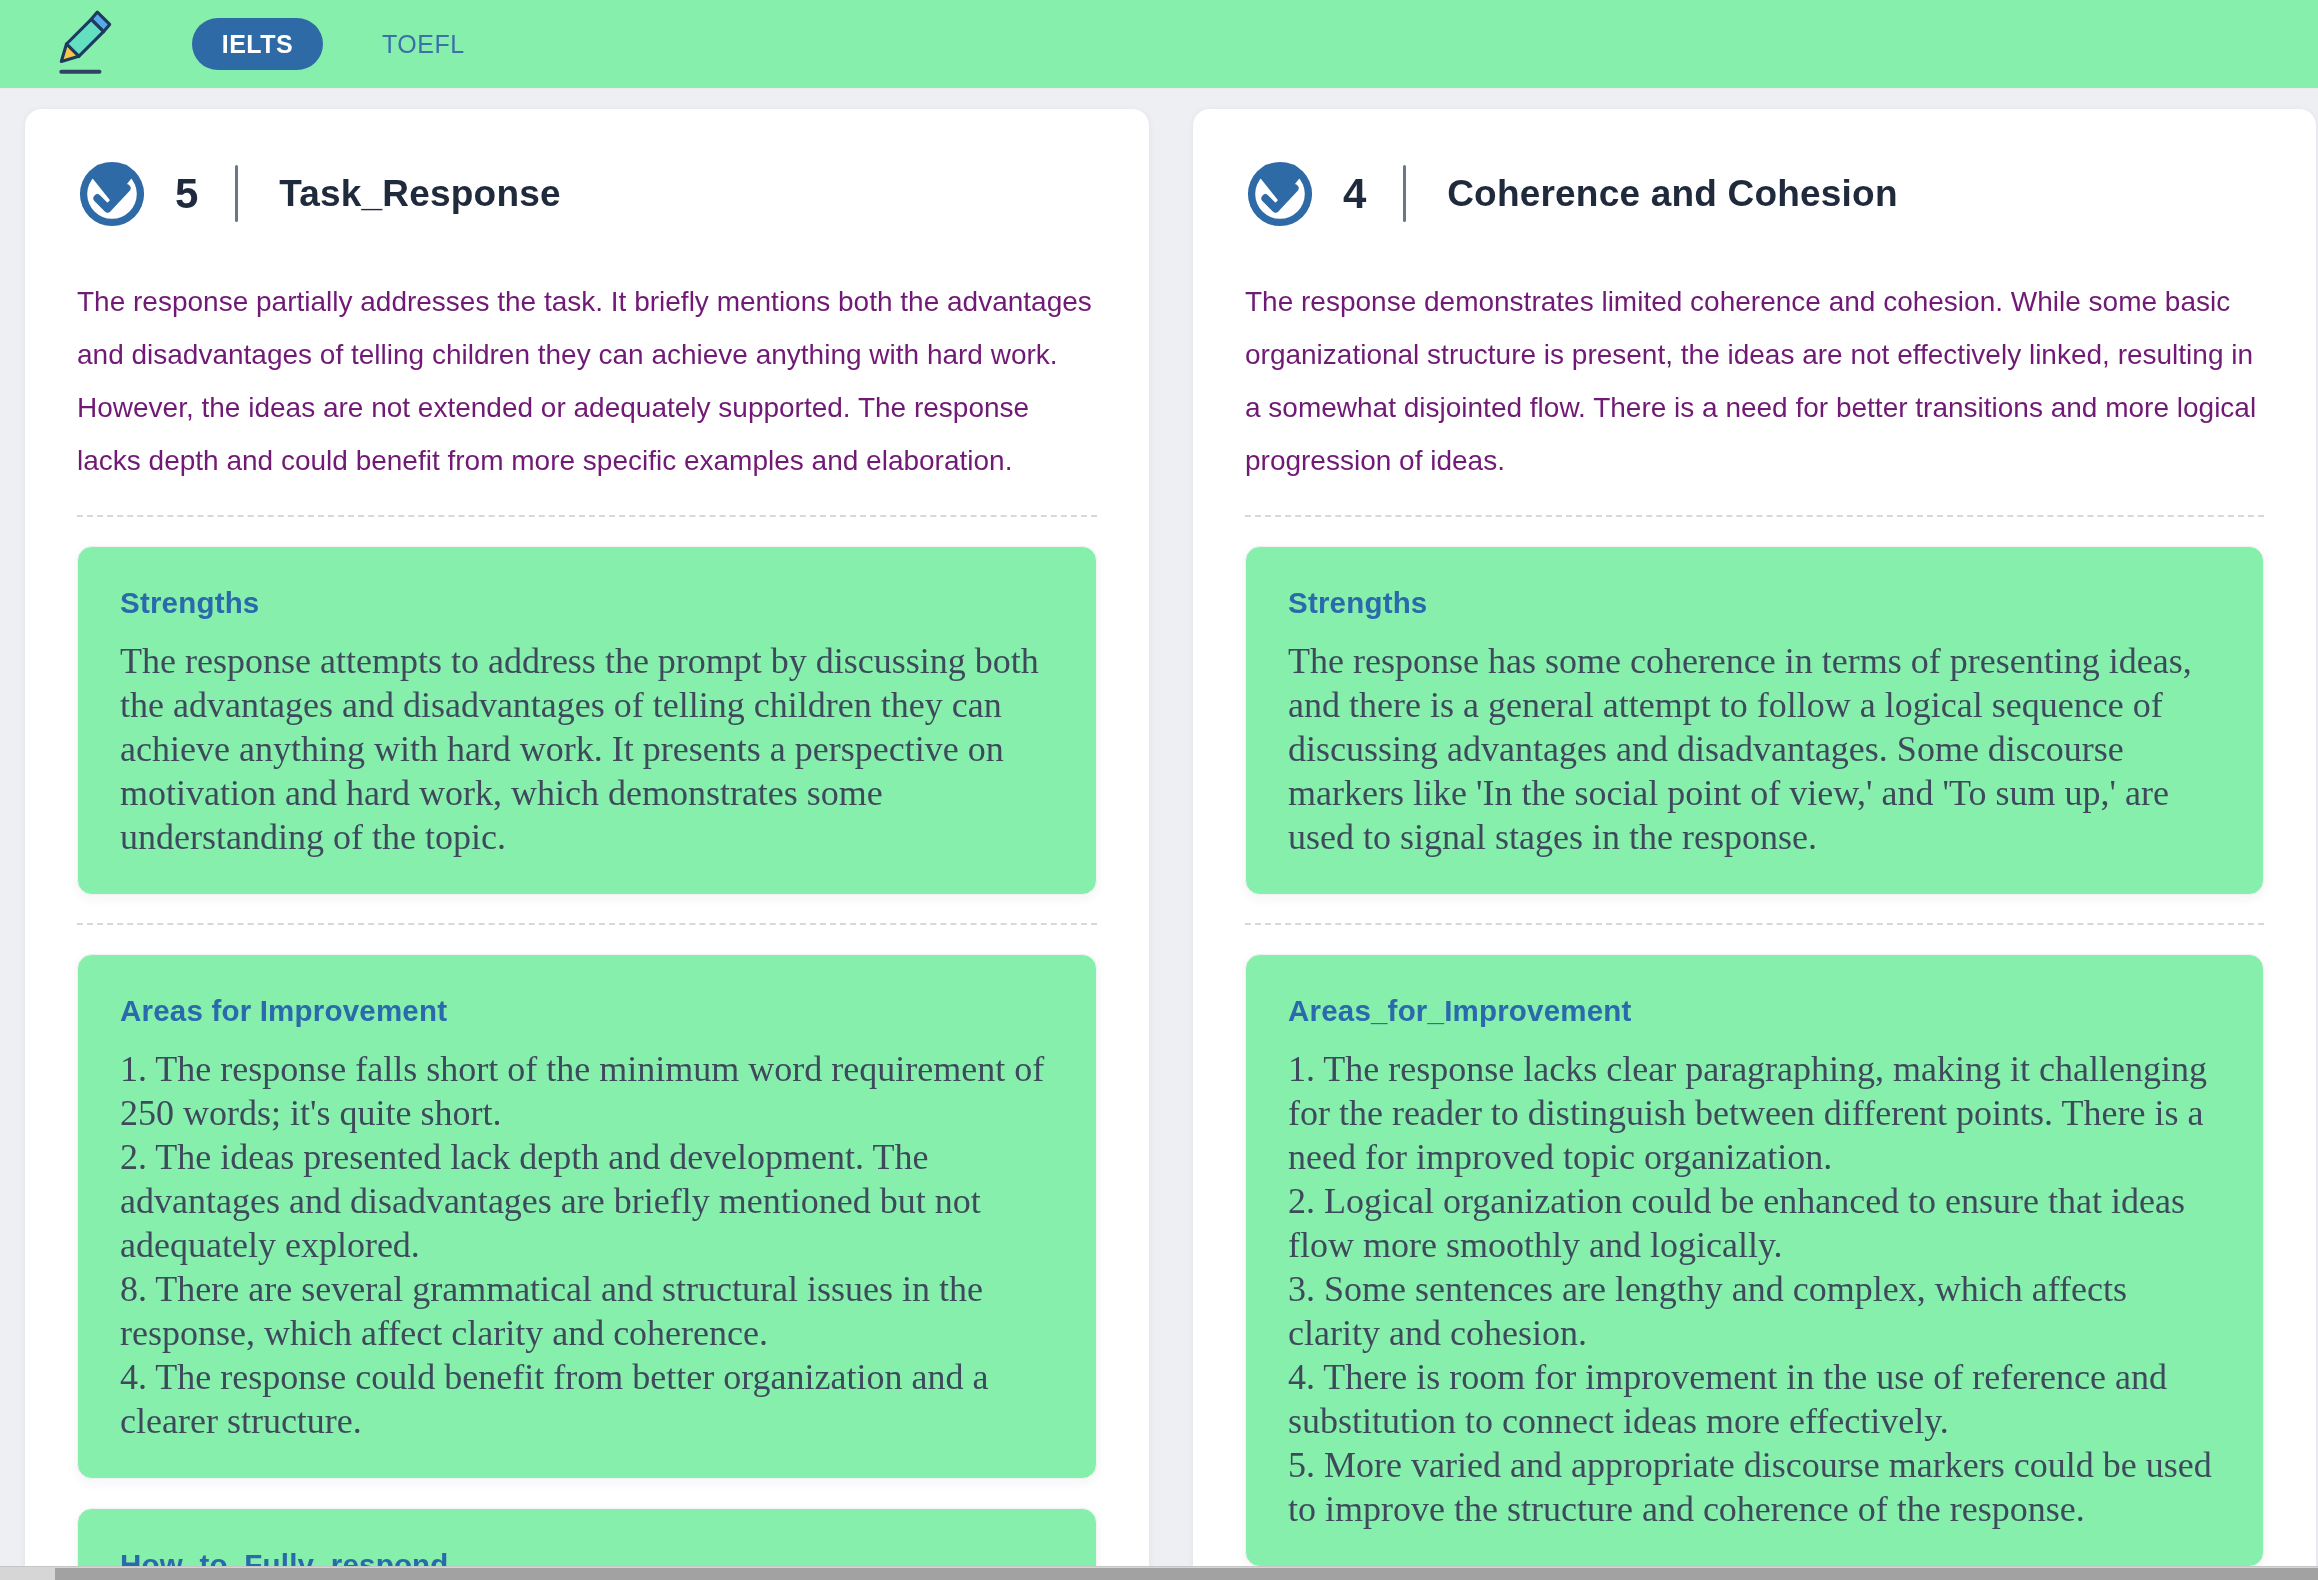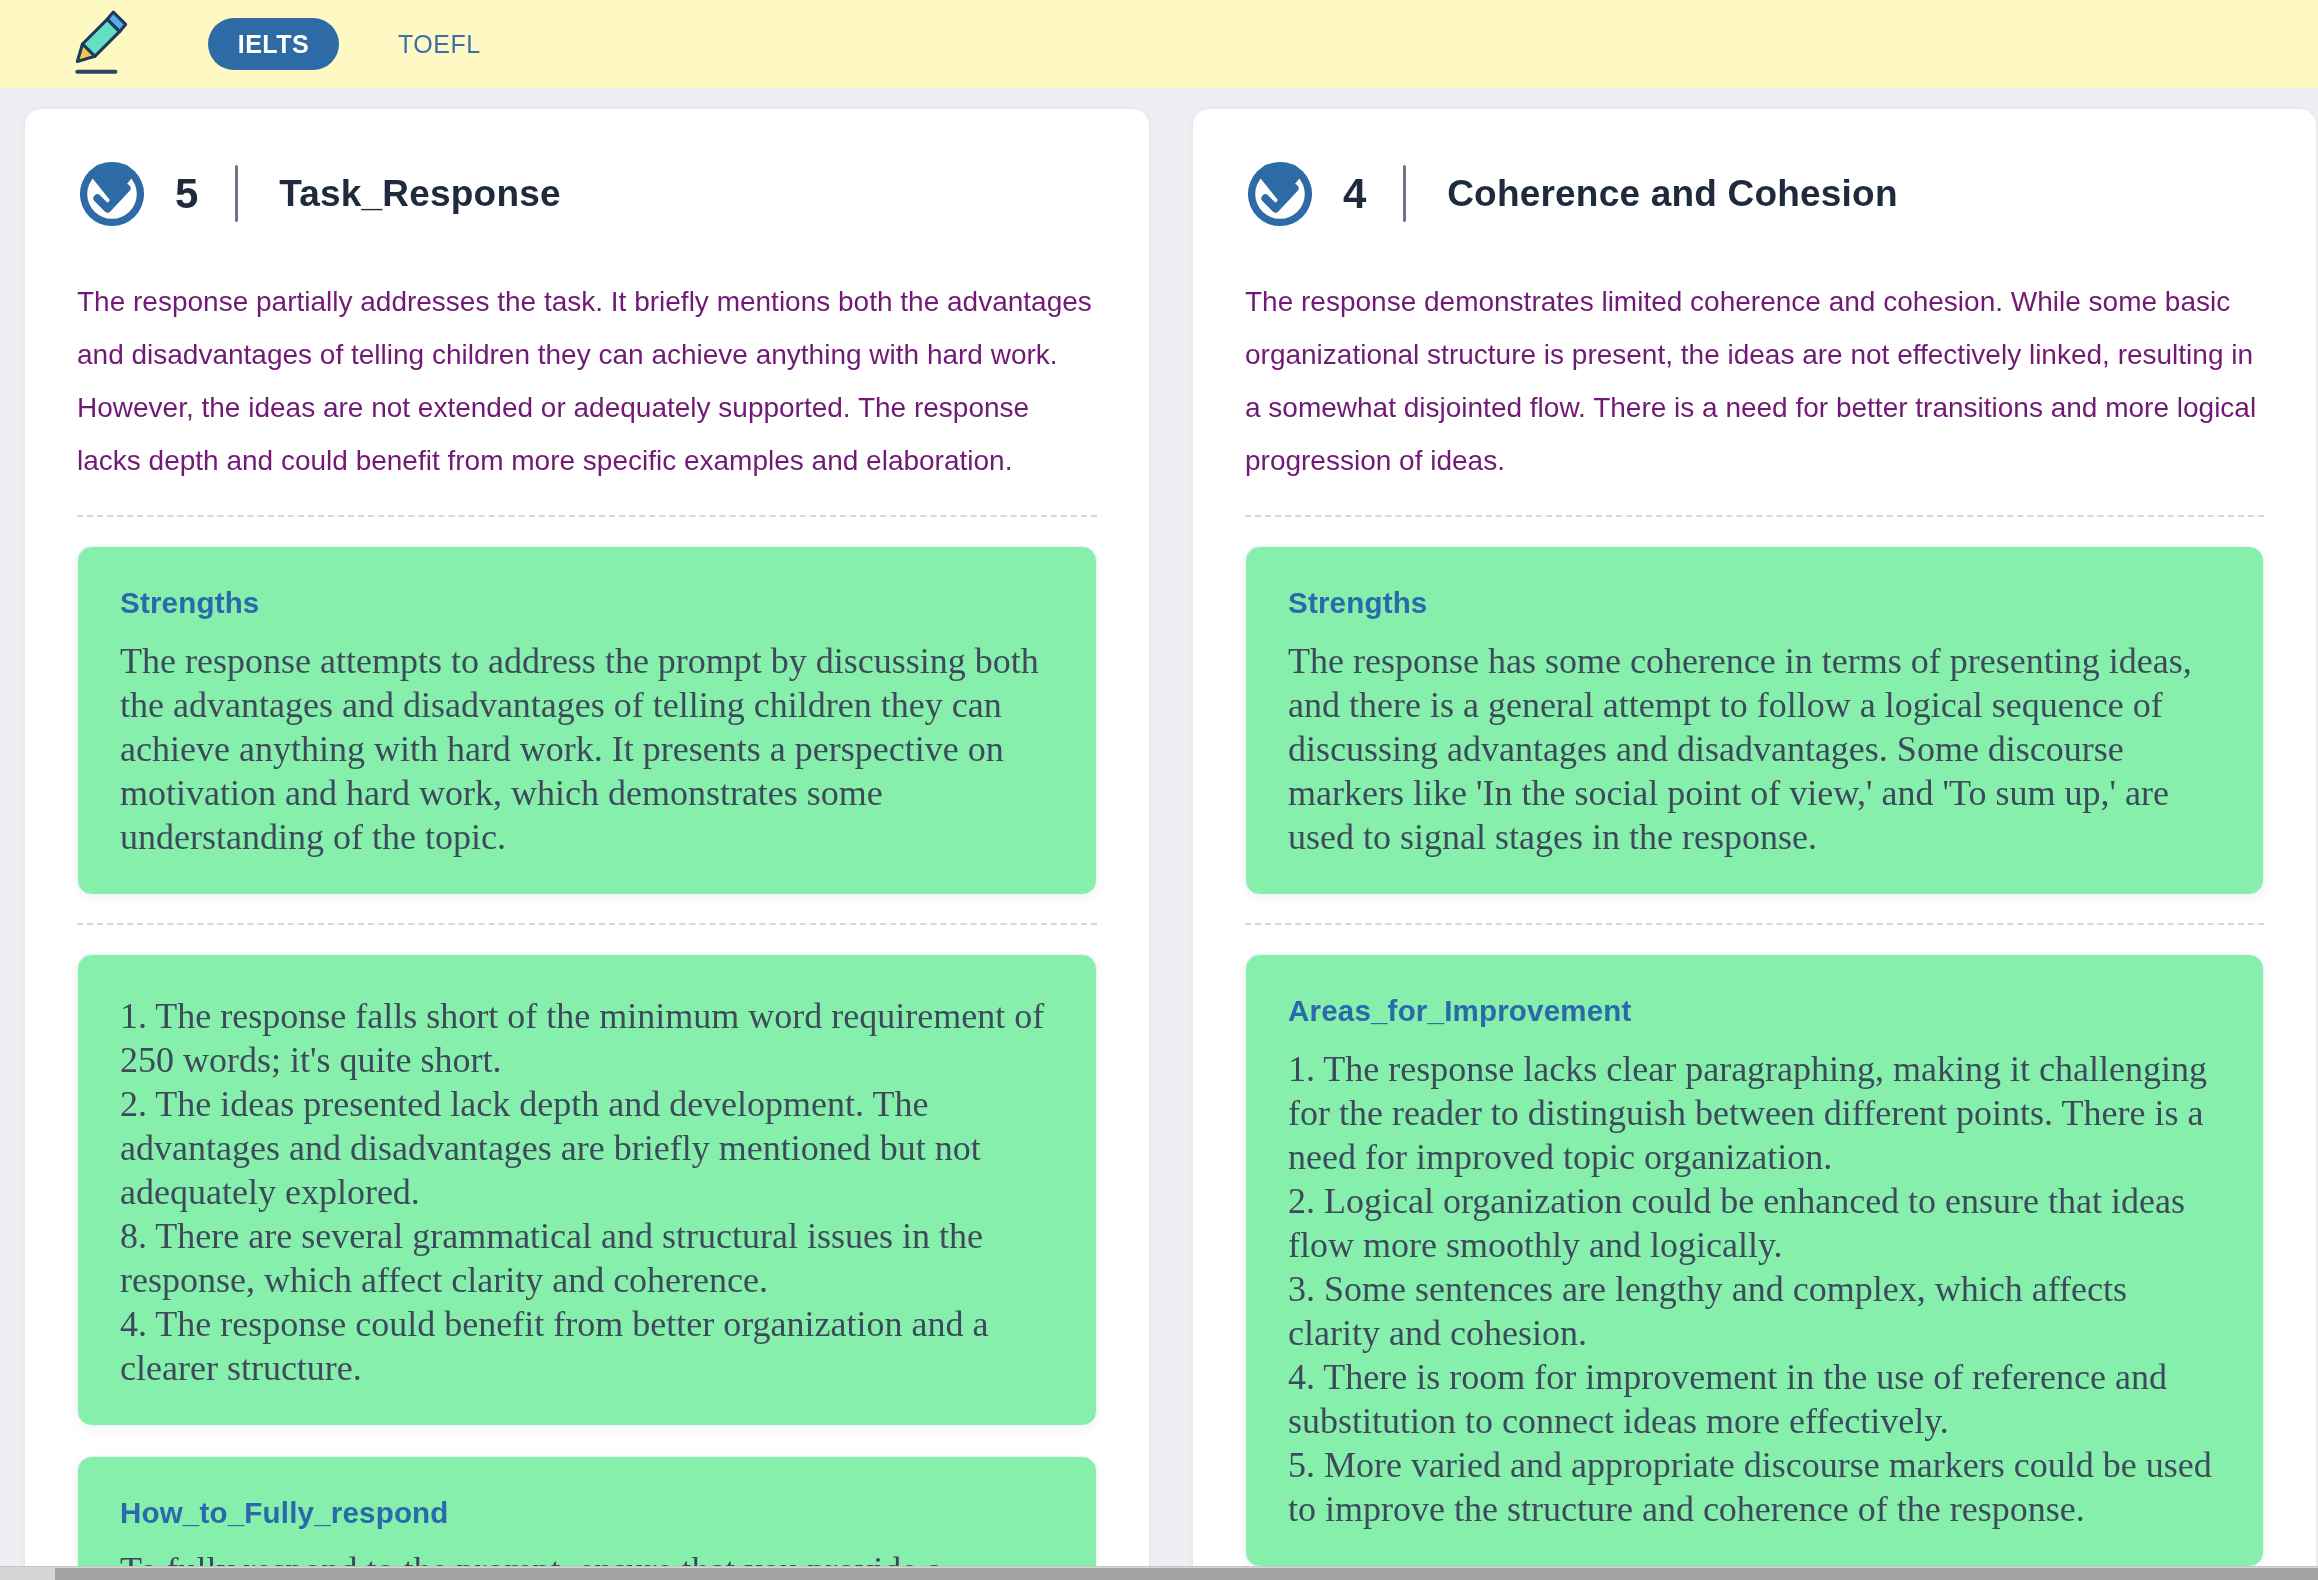--- a/index.html
+++ b/index.html
@@ -6,22 +6,22 @@
   html,body { width:2318px; height:1580px; overflow:hidden; }
   body {
     font-family:"Liberation Sans", sans-serif;
     background:#edeff3;
     position:relative;
     color:#3e4a5c;
   }
   
   .topbar {
     position:absolute; left:0; top:0; width:2318px; height:89px;
-    background:#fef9c3; border-bottom:0.9px solid #e8eaee;
-    display:flex; align-items:center;padding-left:16px;
+    background:#86efac; border-bottom:0.9px solid #e8eaee;
+    display:flex; align-items:center;
   }
   .logo { margin-left:52px; width:66px; height:72px; display:flex; align-items:center; }
   .tab-pill {
     margin-left:74px; width:131px; height:52px; border-radius:26px;
     background:#2e6ba6; color:#ffffff; border:none;
     font-family:"Liberation Sans", sans-serif;
     font-size:25px; font-weight:bold; letter-spacing:0.5px;
     display:flex; align-items:center; justify-content:center; cursor:pointer;
   }
   .tab-link {
@@ -108,20 +108,21 @@
   <hr class="dashed">
 
   <div class="card">
     <div class="card-title">Strengths</div>
     <div class="card-body">The response attempts to address the prompt by discussing both the advantages and disadvantages of telling children they can achieve anything with hard work. It presents a perspective on motivation and hard work, which demonstrates some understanding of the topic.</div>
   </div>
 
   <hr class="dashed">
 
   <div class="card">
+    <div class="card-title">Areas for Improvement</div>
     <div>
 
     <div class="imp-item">1. The response falls short of the minimum word requirement of 250 words; it's quite short.</div>
         <div class="imp-item">2. The ideas presented lack depth and development. The advantages and disadvantages are briefly mentioned but not adequately explored.</div>
         <div class="imp-item">8. There are several grammatical and structural issues in the response, which affect clarity and coherence.</div>
         <div class="imp-item">4. The response could benefit from better organization and a clearer structure.</div>
       </div>
   </div>
 
 

